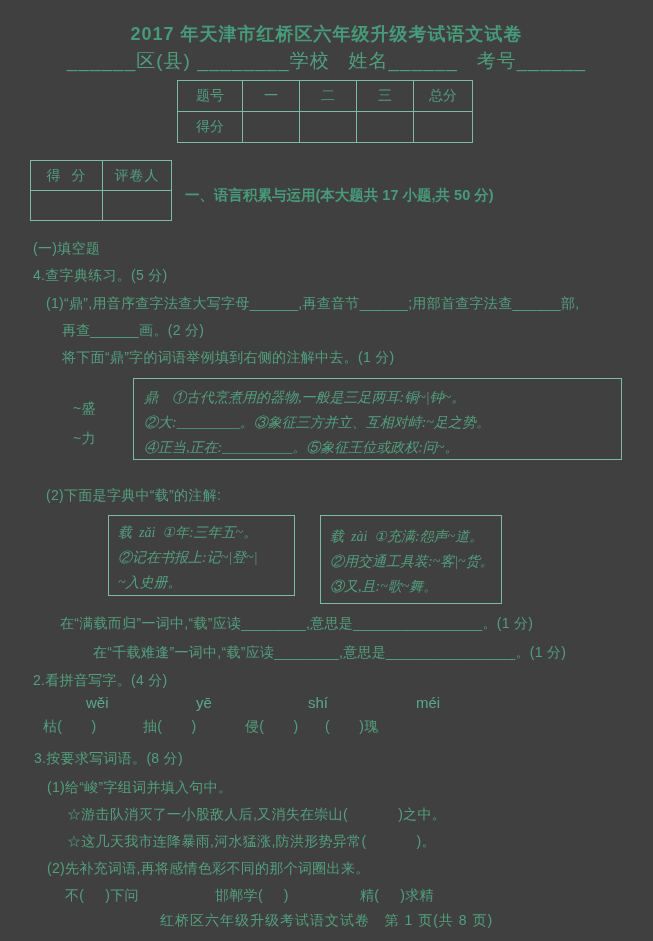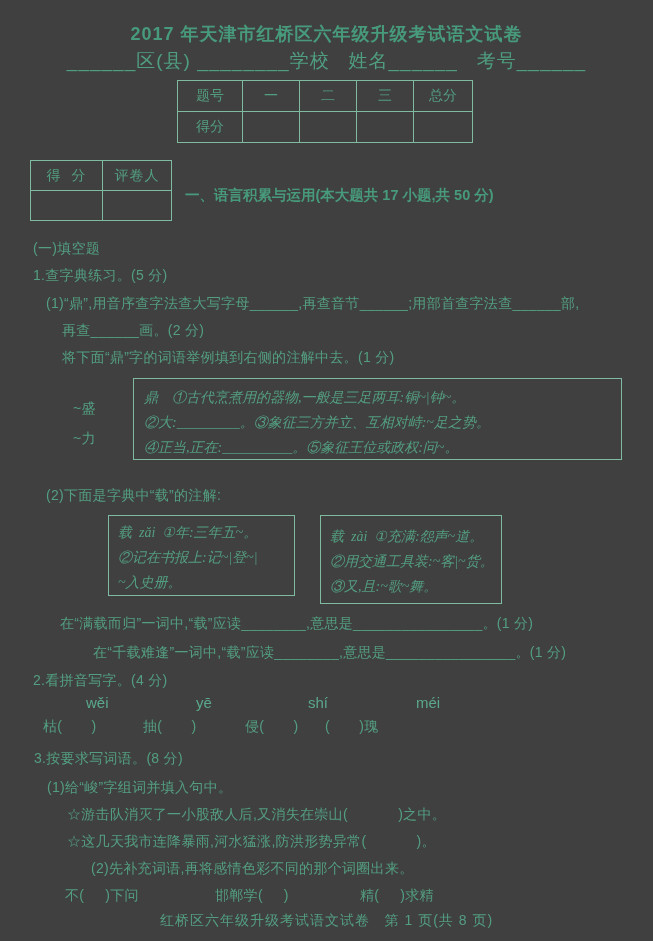--- a/index.html
+++ b/index.html
@@ -99,21 +99,21 @@
       <td class="g0"></td>
       <td class="g1"></td>
     </tr>
   </tbody>
     </table>
 
   <div class="abs sec-heading t">一、语言积累与运用(本大题共 17 小题,共 50 分)</div>
 
   <div class="abs body-line t" style="top:240px;left:33px;">(一)填空题</div>
 
-  <div class="abs body-line t" style="top:267px;left:33px;">1.查字典练习。(5 分)</div>
+  <div class="abs body-line t" style="top:267px;left:33px;">4.查字典练习。(5 分)</div>
   <div class="abs body-line t" style="top:295px;left:46px;">(1)“鼎”,用音序查字法查大写字母______,再查音节______;用部首查字法查______部,</div>
   <div class="abs body-line t" style="top:322px;left:62px;">再查______画。(2 分)</div>
   <div class="abs body-line t" style="top:349px;left:62px;">将下面“鼎”字的词语举例填到右侧的注解中去。(1 分)</div>
 
   <div class="abs body-line t" style="top:400px;left:73px;">~盛</div>
   <div class="abs body-line t" style="top:430px;left:73px;">~力</div>
 
   <div class="dict-box ding-box kai">
     <div class="t">鼎    ①古代烹煮用的器物,一般是三足两耳:铜~|钟~。</div>
     <div class="t">②大:_________。③象征三方并立、互相对峙:~足之势。</div>
@@ -144,20 +144,20 @@
   <div class="abs pinyin t" style="top:694px;left:416px;">méi</div>
   <div class="abs body-line t" style="top:718px;left:43px;">枯(       )</div>
   <div class="abs body-line t" style="top:718px;left:143px;">抽(       )</div>
   <div class="abs body-line t" style="top:718px;left:245px;">侵(       )</div>
   <div class="abs body-line t" style="top:718px;left:325px;">(       )瑰</div>
 
   <div class="abs body-line t" style="top:750px;left:34px;">3.按要求写词语。(8 分)</div>
   <div class="abs body-line t" style="top:779px;left:47px;">(1)给“峻”字组词并填入句中。</div>
   <div class="abs body-line t" style="top:833px;left:67px;">☆这几天我市连降暴雨,河水猛涨,防洪形势异常(            )。</div>
   <div class="abs body-line t" style="top:806px;left:67px;">☆游击队消灭了一小股敌人后,又消失在崇山(            )之中。</div>
-  <div class="abs body-line t" style="top:860px;left:47px;margin-left:44px;">(2)先补充词语,再将感情色彩不同的那个词圈出来。</div>
+  <div class="abs body-line t" style="top:860px;left:47px;">(2)先补充词语,再将感情色彩不同的那个词圈出来。</div>
   <div class="abs body-line t" style="top:887px;left:65px;">不(     )下问</div>
   <div class="abs body-line t" style="top:887px;left:215px;">邯郸学(     )</div>
   <div class="abs body-line t" style="top:887px;left:360px;">精(     )求精</div>
 
   <div class="abs footer t">红桥区六年级升级考试语文试卷   第 1 页(共 8 页)</div>
 
 </div>
 
 </body></html>

